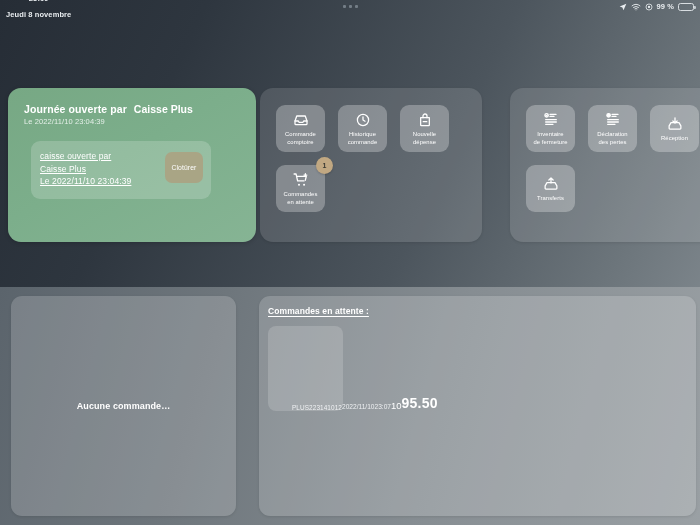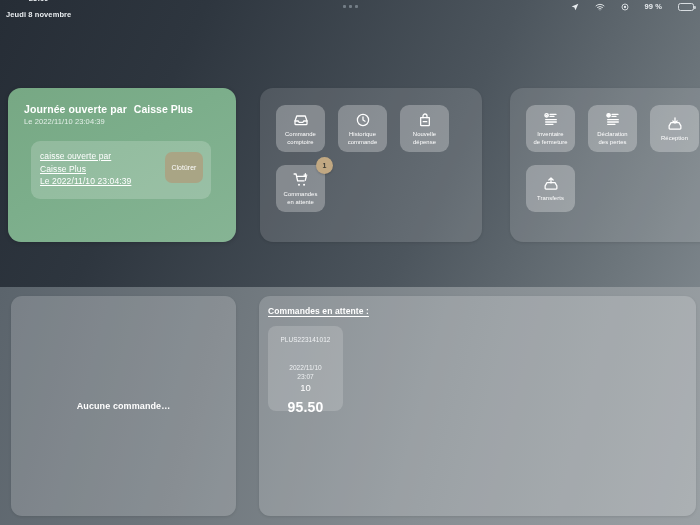--- a/index.html
+++ b/index.html
@@ -47,21 +47,21 @@
   }
   .sb-dot {
     width: 3px; height: 3px;
     background: #737d86;
     border-radius: 1px;
   }
   .sb-right {
     margin-left: auto;
     display: flex;
     align-items: center;
-    gap: 16px;
+    gap: 4px;
     z-index: 2;
   }
   .sb-right svg { display: block; }
   .battery {
     width: 16px; height: 8px;
     border: 1px solid #d8dde1;
     border-radius: 2.5px;
     position: relative;
     box-sizing: border-box;
     padding: 1px;
@@ -129,21 +129,21 @@
   }
 
   .panel {
     position: absolute;
     border-radius: 13px;
   }
 
   
   .panel-day {
     left: 8px; top: 45px;
-    width: 228px; height: 154px;
+    width: 248px; height: 154px;
     background: linear-gradient(150deg, #77a884 0%, #7cae8b 45%, #86b494 100%);
     box-shadow: 0 1px 4px rgba(0,0,0,.18);
     padding: 0;
     box-sizing: border-box;
   }
   .day-title-row {
     position: absolute;
     left: 16px; top: 15px;
     display: flex;
     align-items: baseline;
@@ -301,25 +301,25 @@
     text-underline-offset: 2px;
     letter-spacing: .1px;
   }
   .order-card {
     position: absolute;
     left: 9px; top: 30px;
     width: 75px; height: 85px;
     background: rgba(255,255,255,.17);
     border-radius: 8px;
     display: flex;
-    flex-direction: column;
-    align-items: center;
+    align-items: flex-end;
     cursor: pointer;
     box-sizing: border-box;
     padding-top: 10px;
+    padding-left: 24px;
   }
   .order-ref {
     font-size: 6.4px;
     color: #f0f2f4;
     letter-spacing: .1px;
   }
   .order-sep {
     width: 46px;
     height: 1px;
     background: rgba(255,255,255,.38);

